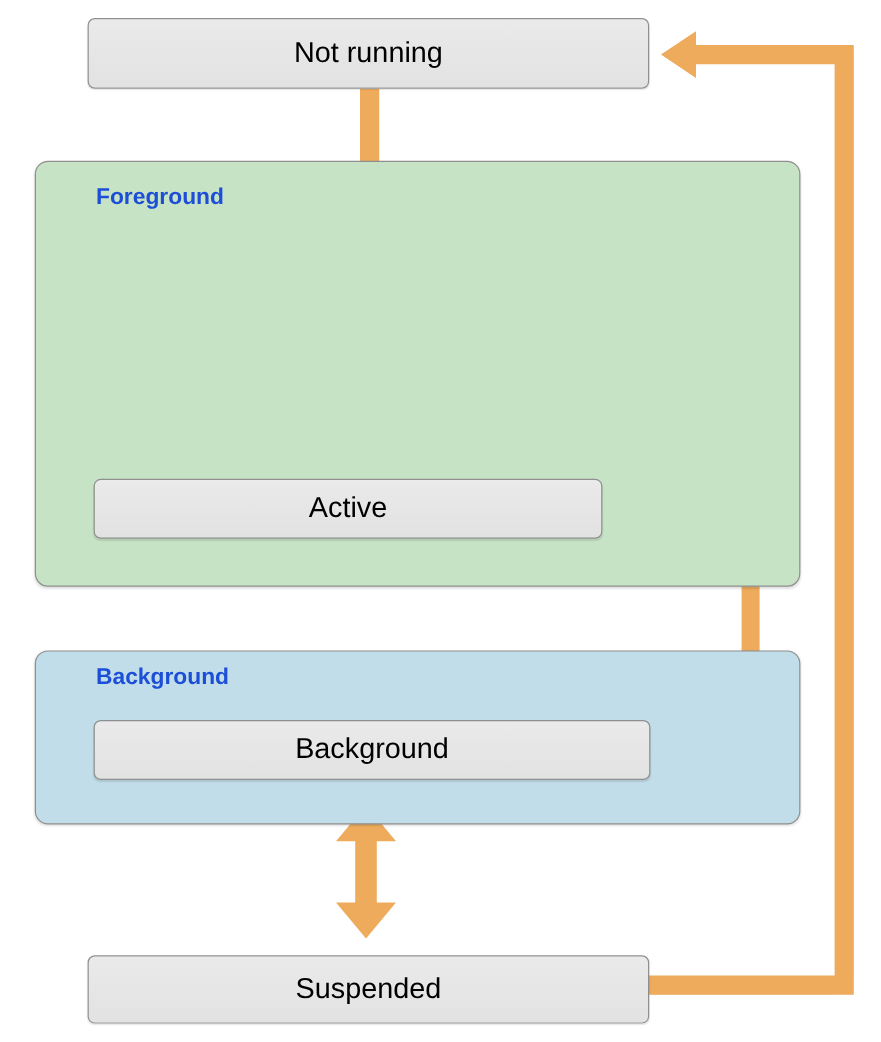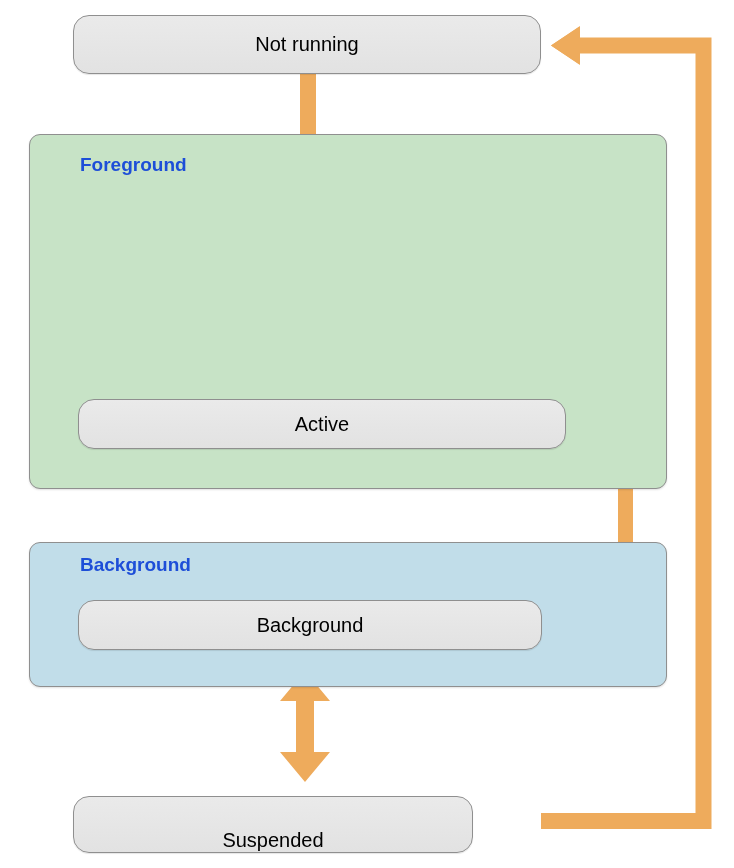--- a/index.html
+++ b/index.html
@@ -22,26 +22,26 @@
     left: 0;
     top: 0;
     width: 734px;
     height: 868px;
   }
   .state-box {
     position: absolute;
     box-sizing: border-box;
     background: linear-gradient(180deg, #eaeaea 0%, #e2e2e2 100%);
     border: 1.6px solid #8f8f8f;
-    border-radius: 16px;
+    border-radius: 6px;
     display: flex;
     align-items: center;
     justify-content: center;
     color: #000000;
-    font-size: 20px;
+    font-size: 24px;
     font-family: "Liberation Sans", sans-serif;
     box-shadow: 0 1px 1px rgba(0,0,0,0.10);
     z-index: 3;
   }
   .group-box {
     position: absolute;
     box-sizing: border-box;
     border: 1.6px solid #8f8f8f;
     border-radius: 11px;
     box-shadow: 0 1px 2px rgba(0,0,0,0.12);
@@ -110,25 +110,25 @@
       <path d="M 305,671 L 330,701 L 314,701 L 314,752 L 330,752 L 305,782
                L 280,752 L 296,752 L 296,701 L 280,701 Z" fill="#eeab5c" stroke="none"></path>
     </g>
   </svg>
 
   <div class="state-box" style="left:73px; top:15px; width:468px; height:59px;">
     <span>Not running</span>
   </div>
 
 
-  <div class="state-box" style="left:78px; top:399px; width:488px; height:50px;text-align:center;">
+  <div class="state-box" style="left:78px; top:399px; width:424px; height:50px;text-align:center;">
     <span>Active</span>
   </div>
 
   <div class="state-box" style="left:78px; top:600px; width:464px; height:50px;">
     <span>Background</span>
   </div>
 
-  <div class="state-box" style="left:73px; top:796px; width:400px; height:57px;align-items:flex-end;">
+  <div class="state-box" style="left:73px; top:796px; width:468px; height:57px;">
     <span>Suspended</span>
   </div>
 
 </div>
 
 </body></html>

